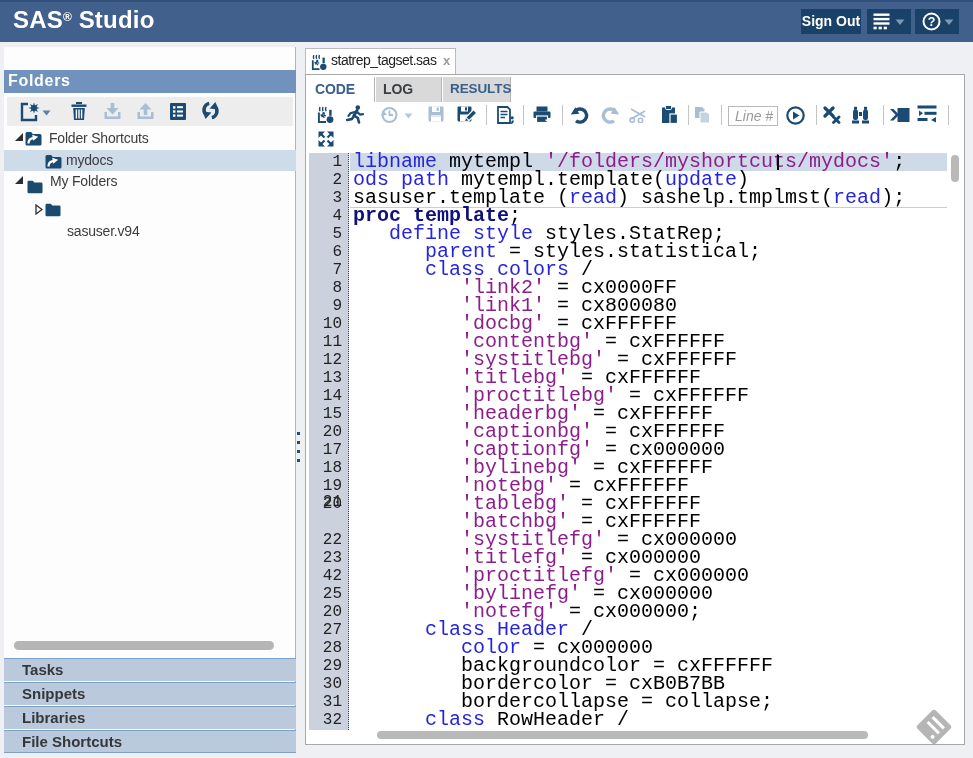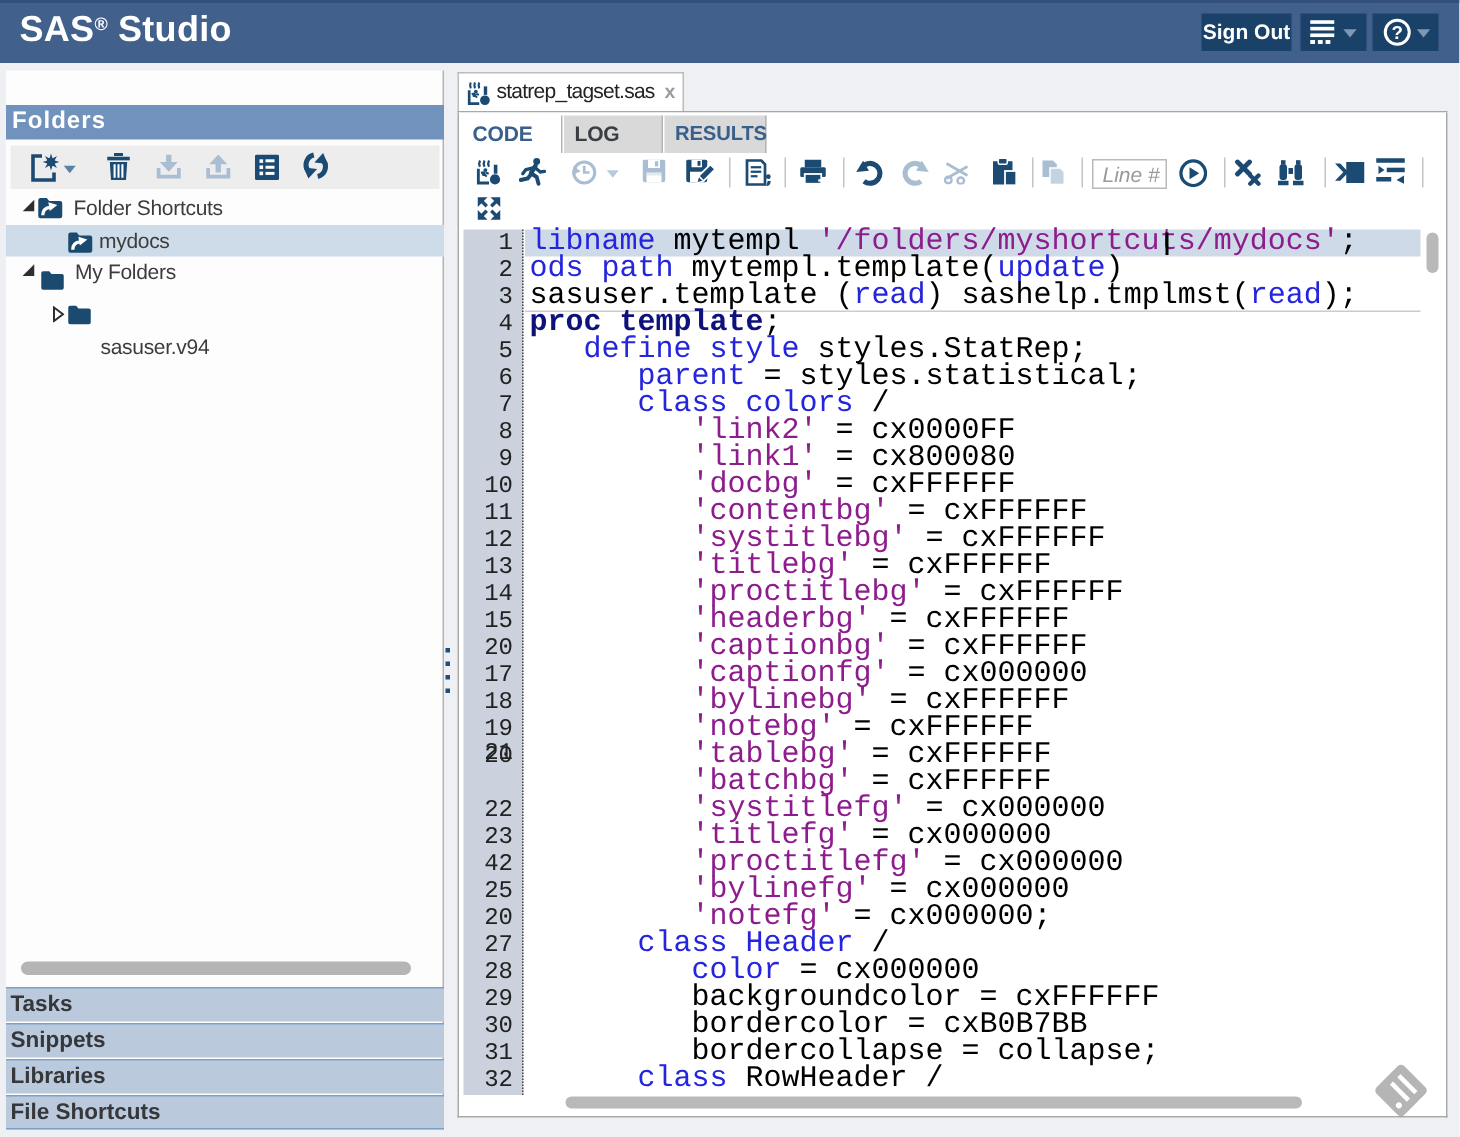--- a/index.html
+++ b/index.html
@@ -19,21 +19,21 @@
 
 
 #leftpanel { left:4px; top:47px; width:292px; height:706px; background:#fdfdfd; border-right:1px solid #b4b4b4; }
 #searchhdr { left:0; top:0; width:292px; height:23px; background:#b8c6d8; color:#3b3d40; font-size:16px; font-weight:bold; padding-left:4px; letter-spacing:0.7px; line-height:22px; }
 #foldershdr { left:0; top:23px; width:292px; height:23px; background:#7192bd; color:#fff; font-size:16px; font-weight:bold; padding-left:4px; letter-spacing:0.7px; line-height:22px; }
 #ltoolbar { left:3px; top:50px; width:286px; height:29px; background:#ededee; }
 .treerow { left:0; width:292px; height:21px; font-size:14px; letter-spacing:-0.2px; color:#3c3c3c; }
 .treerow span { position:absolute; top:2px; }
 #row-mydocs { background:#cedce9; }
 #lscroll { left:10px; top:594px; width:260px; height:9px; background:#b5b5b5; border-radius:5px; }
-.section { left:0; width:292px; height:23px; background:#bac9dc; border-top:1px solid #7aa2c8; color:#35373a; font-size:15px; font-weight:bold; padding-left:3px; line-height:22px; }
+.section { left:0; width:292px; height:23px; background:#bac9dc; border-top:1px solid #7aa2c8; color:#35373a; font-size:15px; font-weight:bold; padding-left:18px; line-height:22px; }
 
 
 #tab { left:305px; top:48px; width:151px; height:27px; background:#fff; border:1px solid #bbbbbb; border-bottom:none; }
 #tabline { left:305px; top:74px; width:660px; height:1px; background:#a8a8a8; }
 #tabtext { left:25px; top:3px; font-size:14px; color:#222; letter-spacing:-0.5px; }
 #tabx { left:137px; top:4px; font-size:13px; color:#9a9aa0; font-weight:bold; }
 
 
 #editor { left:305px; top:75px; width:660px; height:670px; background:#fff; border:1px solid #a8a8a8; border-top:none; }
 .subtab { top:2px; height:25px; font-size:14px; font-weight:bold; letter-spacing:-0.1px; line-height:24px; padding-left:7px; }

